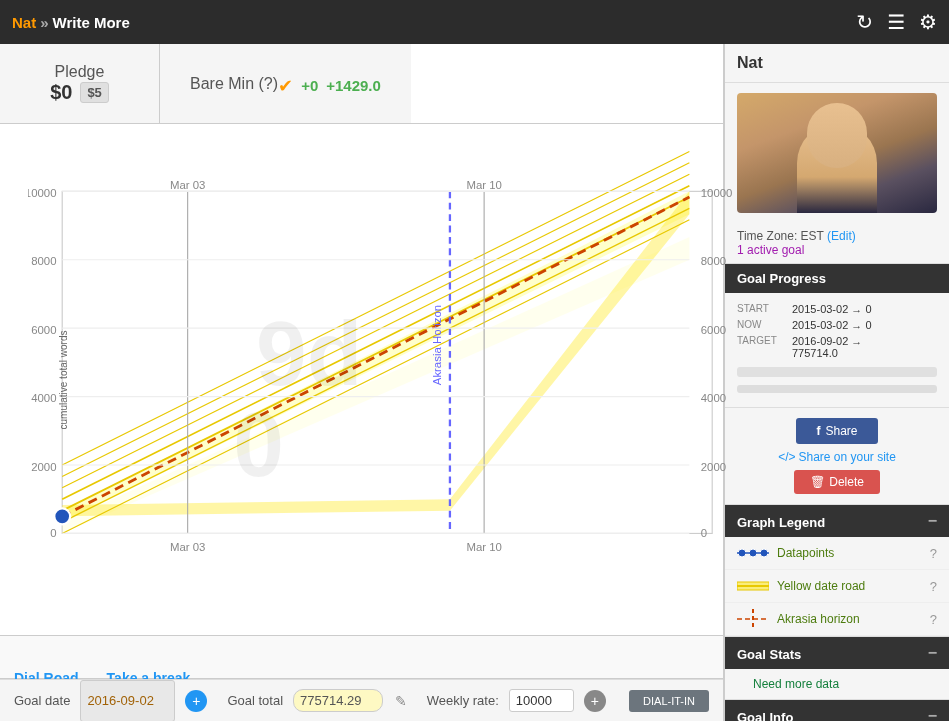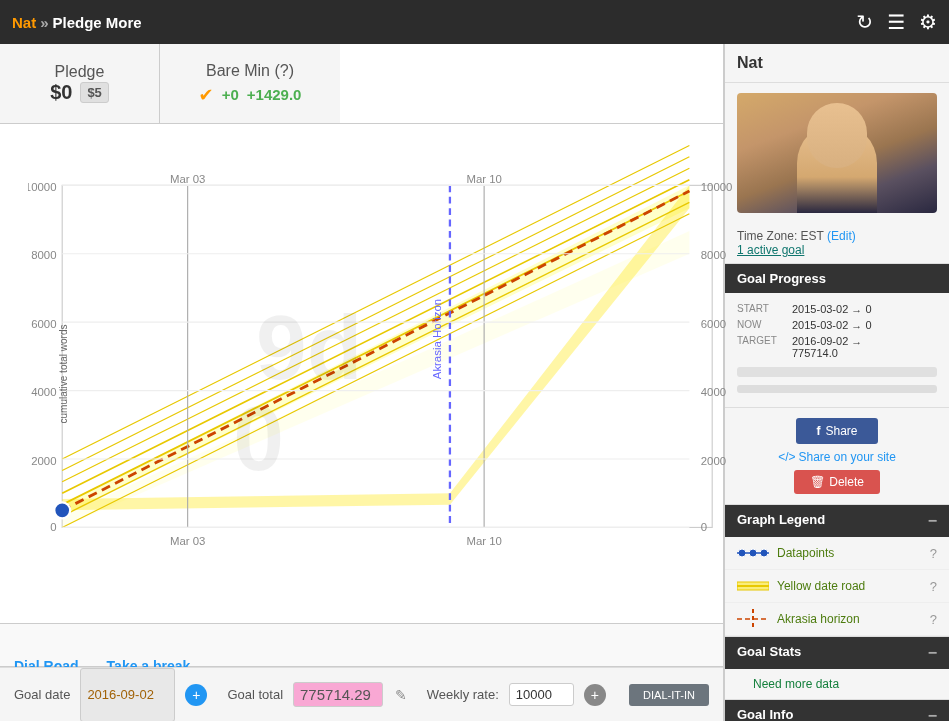--- a/index.html
+++ b/index.html
@@ -20,52 +20,52 @@
     .left-panel { flex: 1; display: flex; flex-direction: column; background: #fff; border-right: 1px solid #ccc; }
 
     
     .pledge-bar { display: flex; align-items: stretch; border-bottom: 1px solid #ccc; height: 80px; }
     .pledge-section { display: flex; flex-direction: column; align-items: center; justify-content: center; padding: 10px 30px; background: #f5f5f5; border-right: 1px solid #ccc; min-width: 160px; }
     .pledge-label { font-size: 16px; color: #555; }
     .pledge-amount { font-size: 20px; font-weight: bold; color: #333; display: flex; align-items: center; gap: 8px; }
     .pledge-amount .dollar-badge { background: #e0e0e0; border: 1px solid #ccc; border-radius: 3px; padding: 2px 6px; font-size: 13px; color: #555; cursor: pointer; }
     .need-data-section { background: #2196F3; display: flex; align-items: center; justify-content: center; flex: 1; border-right: 1px solid #ccc; }
     .need-data-text { color: white; font-size: 16px; font-weight: bold; }
-    .bare-min-section { display: flex; flex-direction: column; align-items: center; justify-content: center; padding: 10px 30px; background: #f5f5f5; min-width: 180px; }
+    .bare-min-section { display: flex; flex-direction: row; align-items: center; justify-content: center; padding: 10px 30px; background: #f5f5f5; min-width: 180px; }
     .bare-min-label { font-size: 16px; color: #555; }
     .bare-min-check { color: #f90; font-size: 18px; }
     .bare-min-zero { color: #4caf50; font-size: 15px; font-weight: bold; }
     .bare-min-plus { color: #4caf50; font-size: 15px; font-weight: bold; }
 
     
     .tabs-bar { display: flex; align-items: center; border-top: 1px solid #ccc; border-bottom: 1px solid #ccc; padding: 0 10px; height: 44px; background: #f9f9f9; gap: 20px; }
     .tab { font-size: 14px; font-weight: bold; cursor: pointer; padding: 8px 4px; border-bottom: 3px solid transparent; color: #2196F3; margin-top: 44px; }
     .tab.active { border-bottom: 3px solid #2196F3; color: #2196F3; }
 
     
-    .goal-settings { display: flex; align-items: center; gap: 10px; padding: 8px 14px; background: #f5f5f5; border-top: 1px solid #ddd; height: 54px; }
+    .goal-settings { display: flex; align-items: center; gap: 10px; padding: 8px 14px; background: #f5f5f5; border-top: 1px solid #ddd; height: 42px; }
     .goal-settings label { font-size: 13px; color: #555; }
     .goal-settings input { border: 1px solid #ccc; border-radius: 3px; padding: 3px 6px; font-size: 13px; background: #e8e8e8; color: #a16207; }
     .icon-btn { background: #999; border: none; border-radius: 50%; color: white; width: 22px; height: 22px; font-size: 14px; cursor: pointer; display: flex; align-items: center; justify-content: center; }
     .icon-btn.blue { background: #2196F3; }
     .edit-pencil { color: #888; cursor: pointer; margin-left: 2px; font-size: 14px; }
     .dial-btn { margin-left: auto; background: #6c757d; color: white; border: none; padding: 5px 14px; border-radius: 3px; font-size: 11px; font-weight: normal; cursor: pointer; }
 
     
     .right-panel { width: 225px; background: #f5f5f5; display: flex; flex-direction: column; overflow-y: auto; border-left: 1px solid #ccc; }
     .right-header { padding: 10px 12px; background: #f5f5f5; border-bottom: 1px solid #ddd; }
     .right-header .username { font-size: 16px; font-weight: bold; color: #333; }
 
     .avatar-section { padding: 10px 12px; }
 
     .timezone-section { padding: 6px 12px; font-size: 12px; color: #555; border-bottom: 1px solid #ddd; }
     .timezone-section .edit-link { color: #2196F3; cursor: pointer; }
-    .active-goal-link { color: #0f766e; cursor: pointer; font-size: 12px; text-decoration: underline; }
-
-    .section-header { background: #333; color: white; padding: 7px 12px; font-size: 13px; font-weight: bold; display: flex; justify-content: space-between; align-items: flex-start; cursor: pointer; }
+    .active-goal-link { color: #a21caf; cursor: pointer; font-size: 12px; }
+
+    .section-header { background: #333; color: white; padding: 7px 12px; font-size: 13px; font-weight: bold; display: flex; justify-content: space-between; align-items: flex-end; cursor: pointer; }
     .section-header .toggle { color: #aaa; font-size: 16px; }
 
     .goal-progress { padding: 10px 12px; border-bottom: 1px solid #ddd; }
     .progress-row { display: flex; margin-bottom: 4px; font-size: 11px; }
     .progress-label { color: #888; text-transform: uppercase; width: 55px; font-size: 10px; }
     .progress-value { color: #333; font-size: 11px; }
     .progress-bar-container { margin: 8px 0; }
     .progress-bar { height: 10px; background: #e0e0e0; border-radius: 3px; }
     .progress-bar-fill { height: 100%; width: 0%; background: #ccc; border-radius: 3px; }
 
@@ -82,21 +82,21 @@
 
     .goal-stats-content { padding: 8px 28px; border-bottom: 1px solid #ddd; font-size: 12px; color: #15803d; }
   </style>
 </head>
 <body>
 
 <div class="header">
   <div class="header-left">
     <span class="user">Nat</span>
     <span class="sep">»</span>
-    <span>Pledge More</span>
+    <span>Write More</span>
   </div>
   <div class="header-right">
     <span class="header-icon">↻</span>
     <span class="header-icon">☰</span>
     <span class="header-icon">⚙</span>
   </div>
 </div>
 
 <div class="main">
 
@@ -187,21 +187,21 @@
       <div class="tab active">Dial Road</div>
       <div class="tab">Take a break</div>
     </div>
 
     <div class="goal-settings">
       <label>Goal date</label>
       <input type="text" class="goal-settings" style="width: 95px;" value="2016-09-02">
       <button class="icon-btn blue">+</button>
 
       <label style="margin-left:10px;">Goal total</label>
-      <input type="text" style="width: 90px; border: 1px solid rgb(204, 204, 204); border-radius: 3px; padding: 3px 6px; background: #f9a8d4; color: rgb(85, 85, 85); font-size: 15px;" value="775714.29">
+      <input type="text" style="width: 90px; border: 1px solid rgb(204, 204, 204); border-radius: 10px; padding: 3px 6px; background: #fef9c3; color: rgb(85, 85, 85); font-size: 13px;" value="775714.29">
       <span class="edit-pencil">✎</span>
 
       <label style="margin-left:10px;">Weekly rate:</label>
       <input type="text" style="width: 65px; border: 1px solid rgb(204, 204, 204); border-radius: 3px; padding: 3px 6px; background: rgb(255, 255, 255); color: rgb(51, 51, 51); font-size: 13px;" value="10000">
       <button class="icon-btn" style="background:#888;">+</button>
 
       <button class="dial-btn">DIAL-IT-IN</button>
     </div>
 
   </div>

